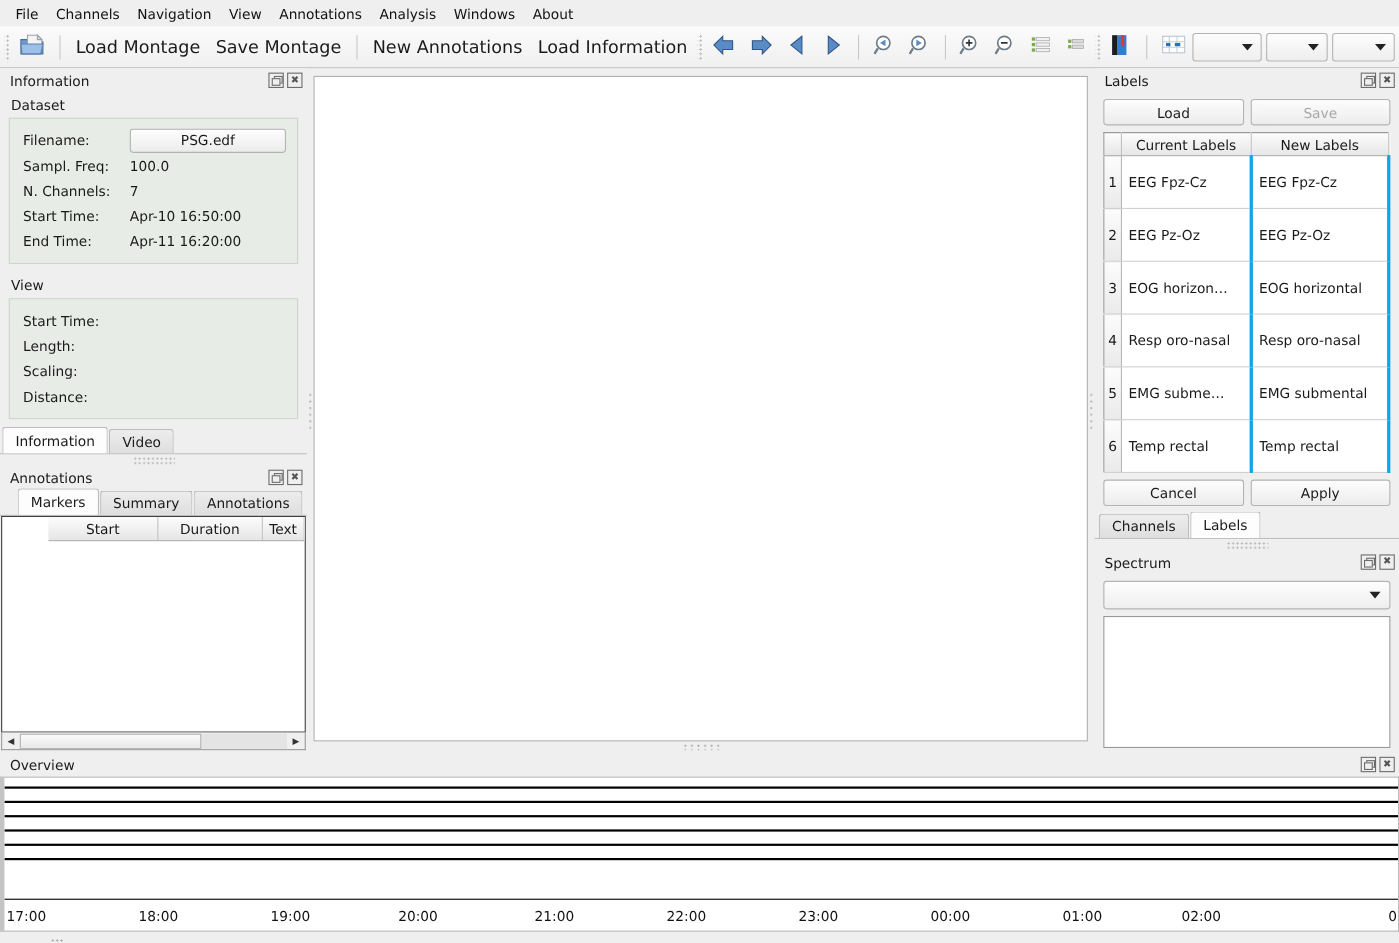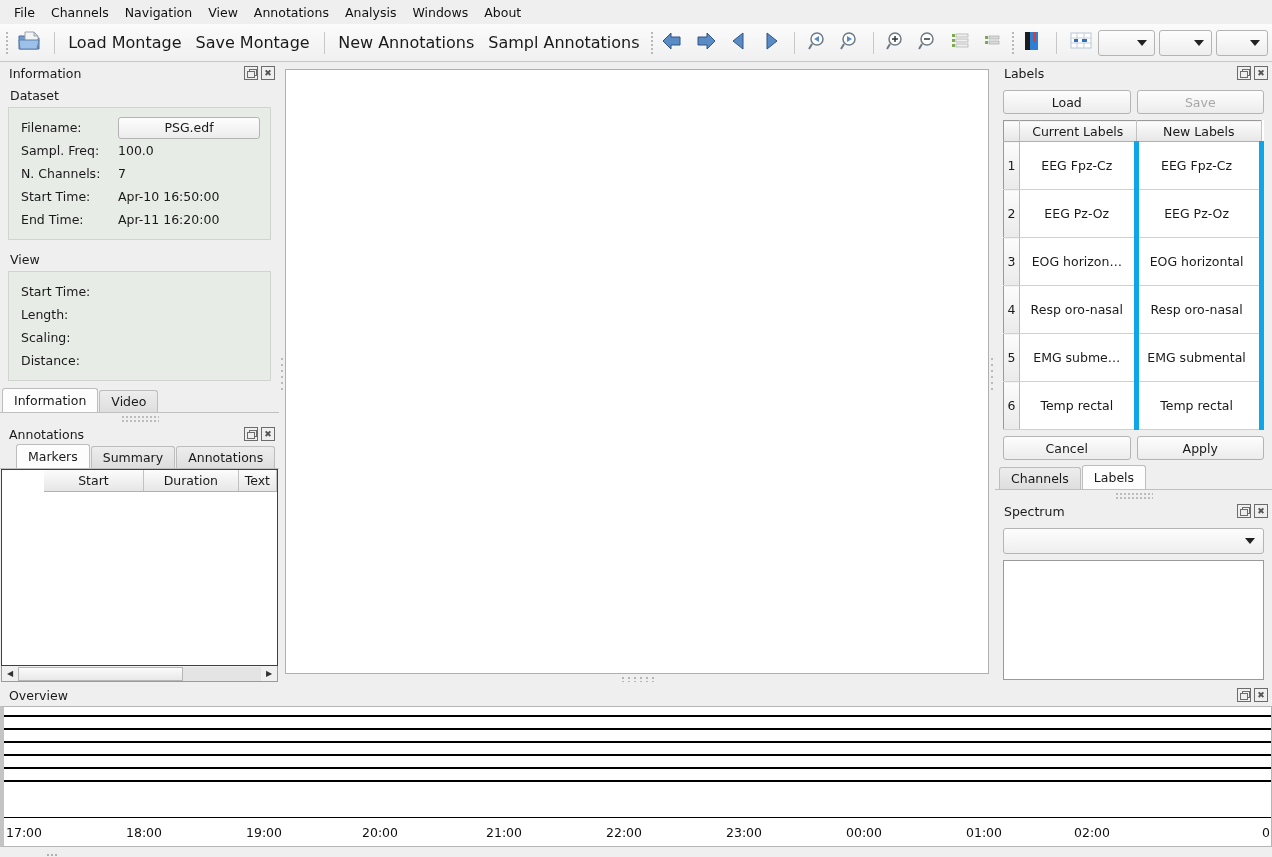--- a/index.html
+++ b/index.html
@@ -195,27 +195,26 @@
   .tbl th {
     background: linear-gradient(#fcfcfc, #e6e6e6);
     border-right: 1px solid #c2c2c2;
     border-bottom: 1px solid #b0b0b0;
     height: 21px;
     font-weight: normal;
     font-size: 12.5px;
     padding: 0 6px;
   }
   .tbl td {
-    border-right: 5px solid #0ea5e9;
+    border-right: 3px solid #0ea5e9;
     border-bottom: 1px solid #d0d0d0;
     height: 31px;
     padding: 16px 6px;
     font-size: 12.5px;
     background: #fff;
-    text-align: center;
   }
   .tbl td.rowhdr {
     background: linear-gradient(#fcfcfc, #eaeaea);
     width: 16px;
     padding: 0 3px;
     text-align: center;
     border-right: 1px solid #b8b8b8;
   }
   .ellip { overflow: hidden; white-space: nowrap; text-overflow: ellipsis; max-width: 104px; display: block; }
 
@@ -362,21 +361,21 @@
       <path d="M9 3 h9 l4 4 v10 H9 Z" fill="#f4f4f4" stroke="#9aa3ab" stroke-width="1"></path>
       <path d="M18 3 v4 h4 Z" fill="#d8dde2" stroke="#9aa3ab" stroke-width="1"></path>
       <path d="M3 11 h20 l-2 9 H4 Z" fill="#9cc0e8" stroke="#5b82ad" stroke-width="1"></path>
     </svg>
   </div>
   <div class="tb-sep"></div>
   <div class="tb-btn">Load Montage</div>
   <div class="tb-btn">Save Montage</div>
   <div class="tb-sep"></div>
   <div class="tb-btn">New Annotations</div>
-  <div class="tb-btn">Sampl Annotations</div>
+  <div class="tb-btn">Load Information</div>
   <div class="tb-grip"></div>
 
   <div class="tb-icon">
     <svg width="24" height="22" viewBox="0 0 24 22">
         <path d="M11 3 L3 11 L11 19 v-4 h9 v-8 h-9 Z" fill="#5b8bc4" stroke="#2e5585" stroke-width="1"></path>
       </svg>
   </div>
   <div class="tb-icon">
     <svg width="24" height="22" viewBox="0 0 24 22">
         <path d="M13 3 L21 11 L13 19 v-4 H4 v-8 h9 Z" fill="#5b8bc4" stroke="#2e5585" stroke-width="1"></path>

